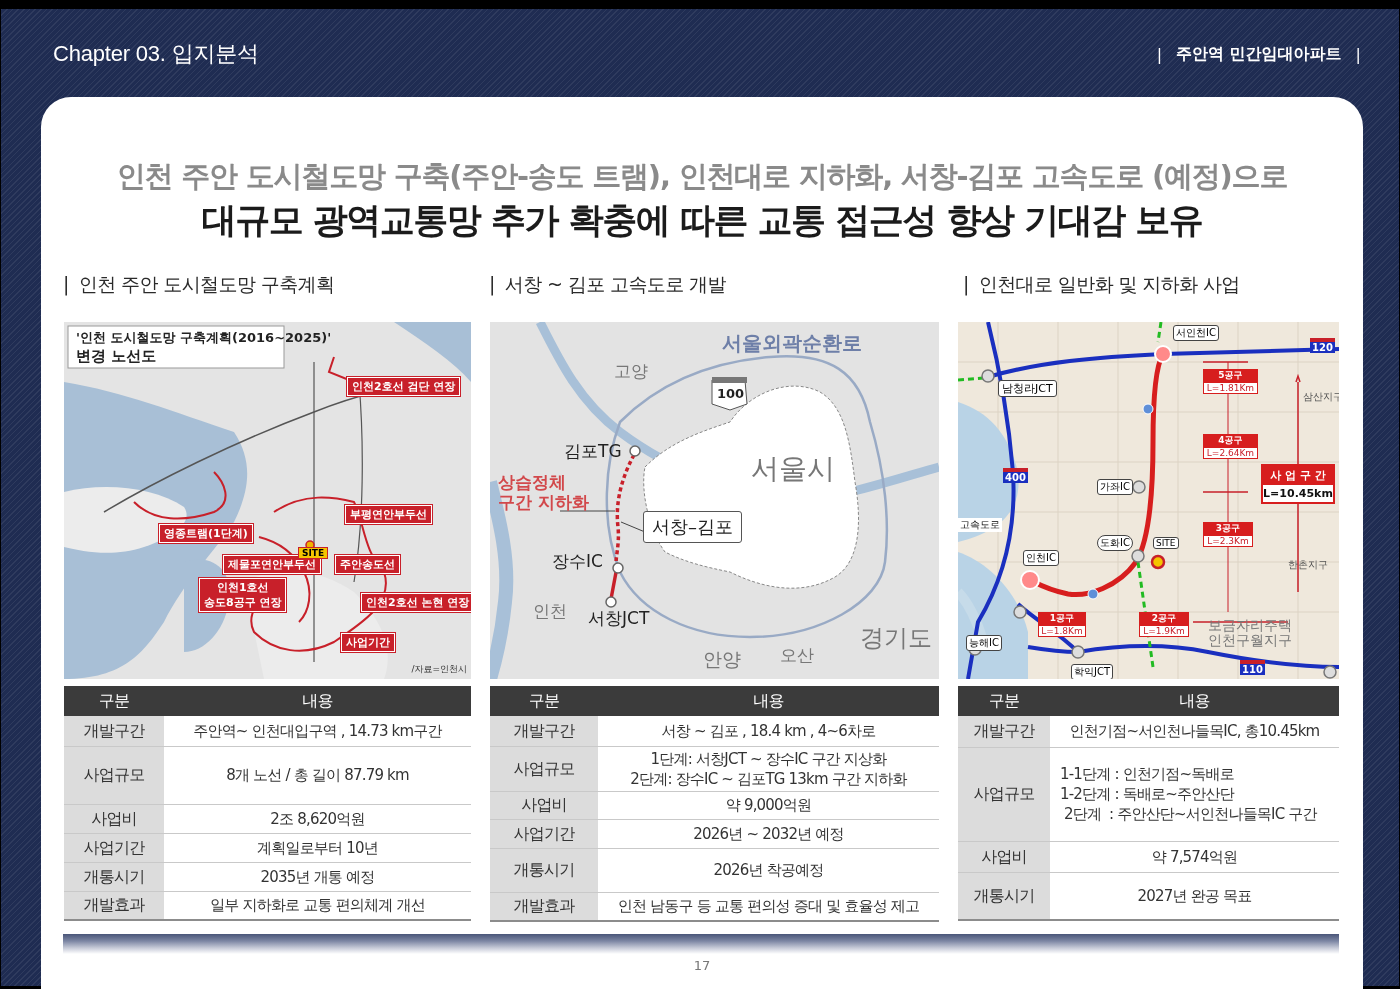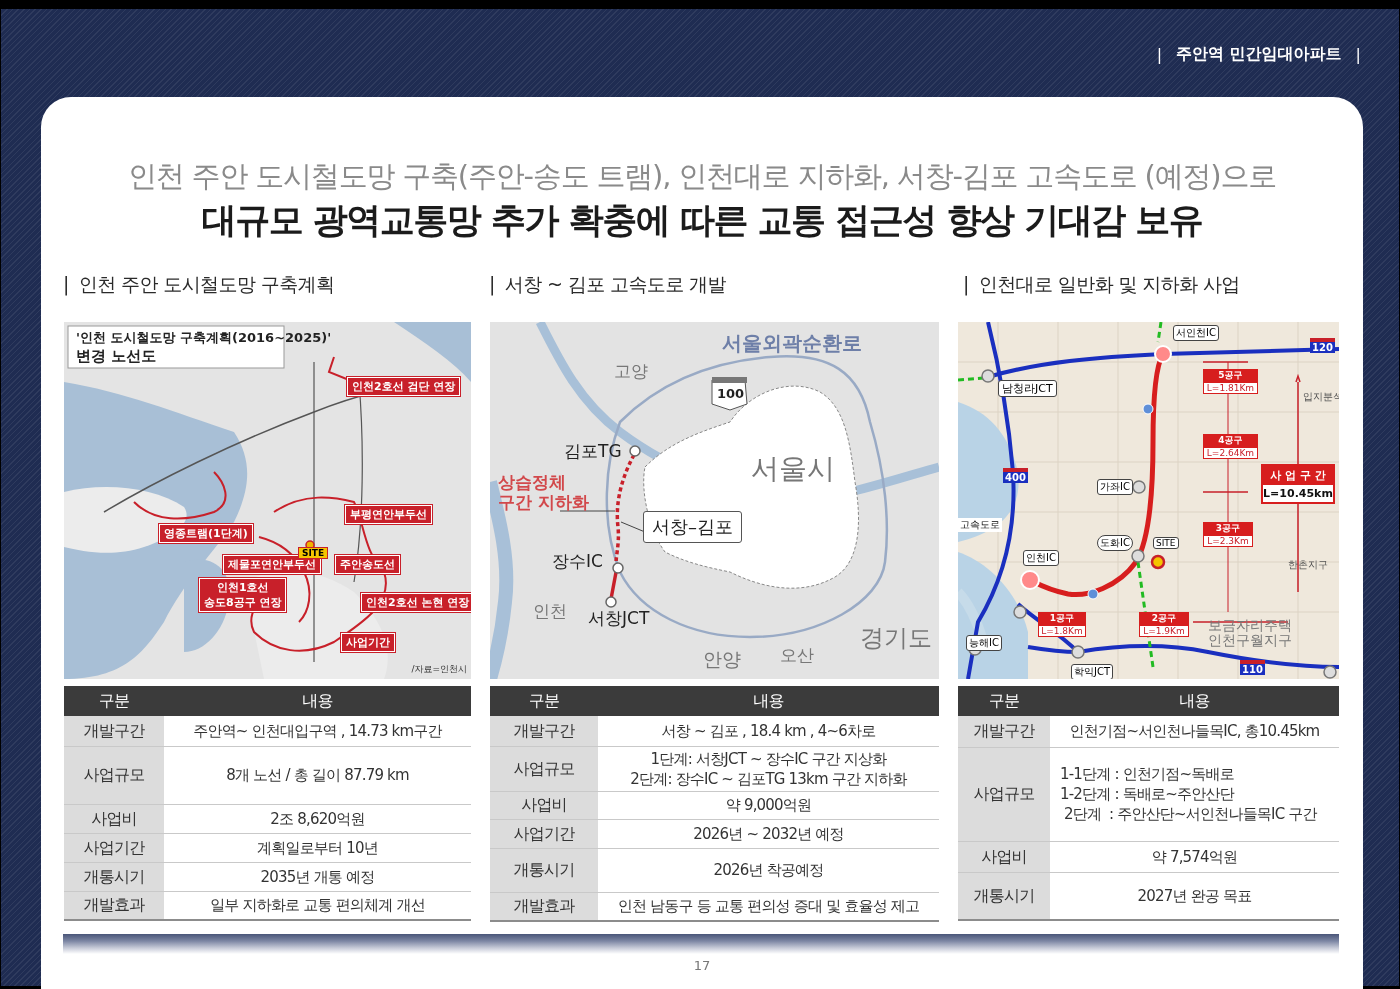--- a/index.html
+++ b/index.html
@@ -23,21 +23,21 @@
   }
   .project-name .bar { font-weight: normal; }
 
   .card {
     position: absolute; left: 40px; top: 88px; width: 1322px; height: 893px;
     background: #fff; border-radius: 30px 30px 0 0;
   }
 
   .headline-1 {
     position: absolute; left: 0; right: 0; top: 60px; text-align: center;
-    color: #8a8a8a; font-size: 29px; font-weight: normal; letter-spacing: -1.2px;
+    color: #8a8a8a; font-size: 29px; font-weight: bold; letter-spacing: -1.2px;
   }
   .headline-2 {
     position: absolute; left: 0; right: 0; top: 100px; text-align: center;
     color: #1b1b1b; font-size: 35px; font-weight: bold; letter-spacing: -1.5px;
   }
 
   .section-title {
     position: absolute; top: 175px; font-size: 19px; color: #2a2a2a; letter-spacing: -0.6px;
   }
   .section-title .pipe { margin-right: 10px; }
@@ -66,20 +66,21 @@
   }
 
   .lbl { position: absolute; white-space: nowrap; }
   .red-tag { background: #c8202a; color: #fff; font-weight: bold; padding: 1px 4px; font-size: 11px; border: 1px solid #fff; box-shadow: 0 0 0 1px #c8202a; }
 </style>
 </head>
 <body>
 
 <div class="page">
 
+  <div class="chapter-title">Chapter 03. 입지분석</div>
   <div class="project-name">
     <span class="bar">|</span>
     <span>주안역 민간임대아파트</span>
     <span class="bar">|</span>
   </div>
 
   <div class="card">
 
     <div class="headline-1">인천 주안 도시철도망 구축(주안-송도 트램), 인천대로 지하화, 서창-김포 고속도로 (예정)으로</div>
     <div class="headline-2">대규모 광역교통망 추가 확충에 따른 교통 접근성 향상 기대감 보유</div>
@@ -259,21 +260,21 @@
         <circle cx="200" cy="240" r="6" fill="#f5c400" stroke="#c8202a" stroke-width="2.5"></circle>
         <path d="M340 60 V 270 M338 60 l2 -6 l2 6" stroke="#c8202a" stroke-width="1.5" fill="none"></path>
         <path d="M245 40 H 290 M245 120 H 290 M245 170 H 290 M235 300 H 330" stroke="#c8202a" stroke-width="1.5" fill="none"></path>
         <path d="M270 40 V 290" stroke="#c8202a" stroke-width="1" fill="none"></path>
       </svg>
       <div class="lbl" style="left:215px; top:3px; font-size:10px; background:#fff; border:1px solid #444; border-radius:3px; padding:0 2px;">서인천IC</div>
       <div class="lbl" style="left:40px; top:58px; font-size:11px; background:#fff; border:1px solid #444; border-radius:3px; padding:0 3px;">남청라JCT</div>
       <div class="lbl" style="left:352px; top:16px; font-size:10px; color:#fff; background:#1a2fbf; font-weight:bold; padding:0 2px; border-top:4px solid #c8202a;">120</div>
       <div class="lbl" style="left:45px; top:146px; font-size:10px; color:#fff; background:#1a2fbf; font-weight:bold; padding:0 2px; border-top:4px solid #c8202a;">400</div>
       <div class="lbl" style="left:282px; top:338px; font-size:10px; color:#fff; background:#1a2fbf; font-weight:bold; padding:0 2px; border-top:4px solid #c8202a;">110</div>
-      <div class="lbl" style="left:345px; top:68px; font-size:10px; color:#555;">입지분석</div>
+      <div class="lbl" style="left:345px; top:68px; font-size:10px; color:#555;">삼산지구</div>
       <div class="lbl" style="left:139px; top:157px; font-size:10px; background:#fff; border:1px solid #444; border-radius:3px; padding:0 2px;">가좌IC</div>
       <div class="lbl" style="left:139px; top:213px; font-size:10px; background:#fff; border:1px solid #444; border-radius:8px; padding:0 2px;">도화IC</div>
       <div class="lbl" style="left:195px; top:215px; font-size:9px; background:#fff; border:1px solid #444; border-radius:3px; padding:0 2px;">SITE</div>
       <div class="lbl" style="left:65px; top:228px; font-size:10px; background:#fff; border:1px solid #444; border-radius:3px; padding:0 2px;">인천IC</div>
       <div class="lbl" style="left:0px; top:196px; font-size:10px; background:#fff; padding:0 2px;">고속도로</div>
       <div class="lbl" style="left:8px; top:313px; font-size:10px; background:#fff; border:1px solid #444; border-radius:3px; padding:0 2px;">능해IC</div>
       <div class="lbl" style="left:113px; top:342px; font-size:10px; background:#fff; border:1px solid #444; border-radius:3px; padding:0 2px;">학익JCT</div>
 
       <div class="lbl" style="left:245px; top:47px; width:55px; text-align:center; font-size:9px;">
         <div style="background:#d71e1e; color:#fff; font-weight:bold;">5공구</div>

